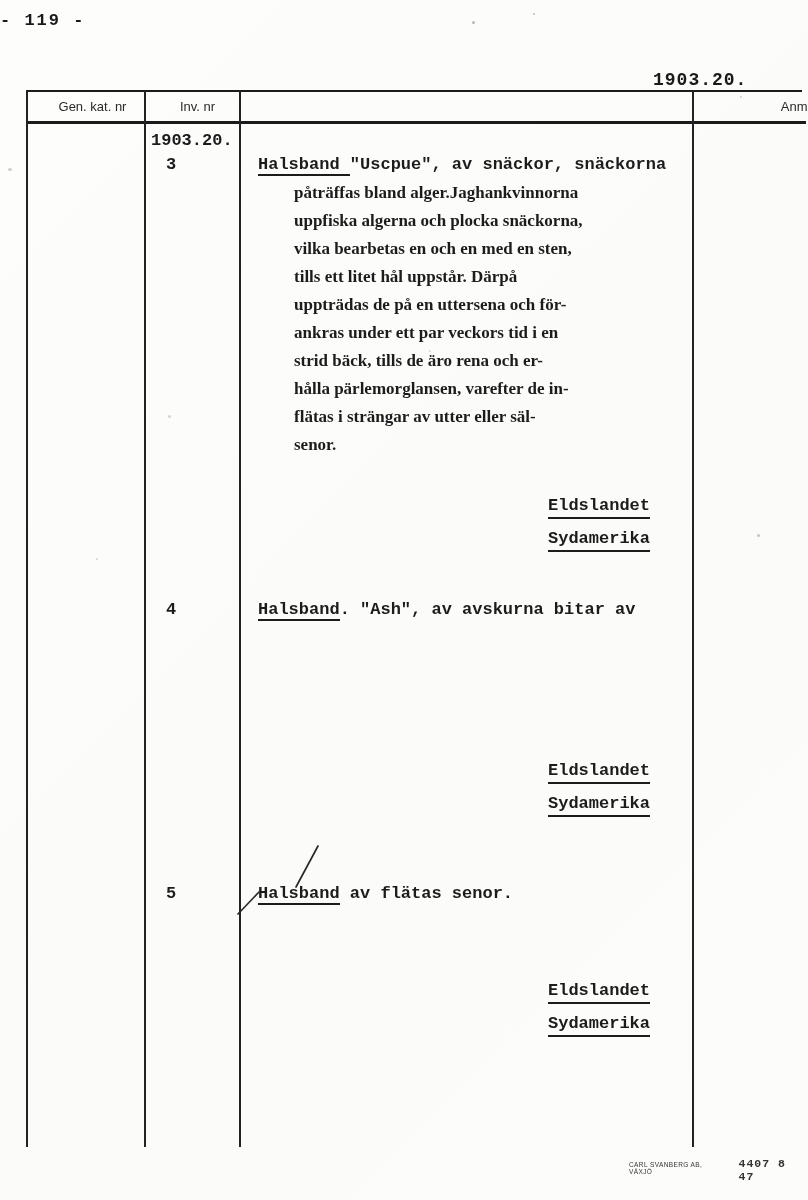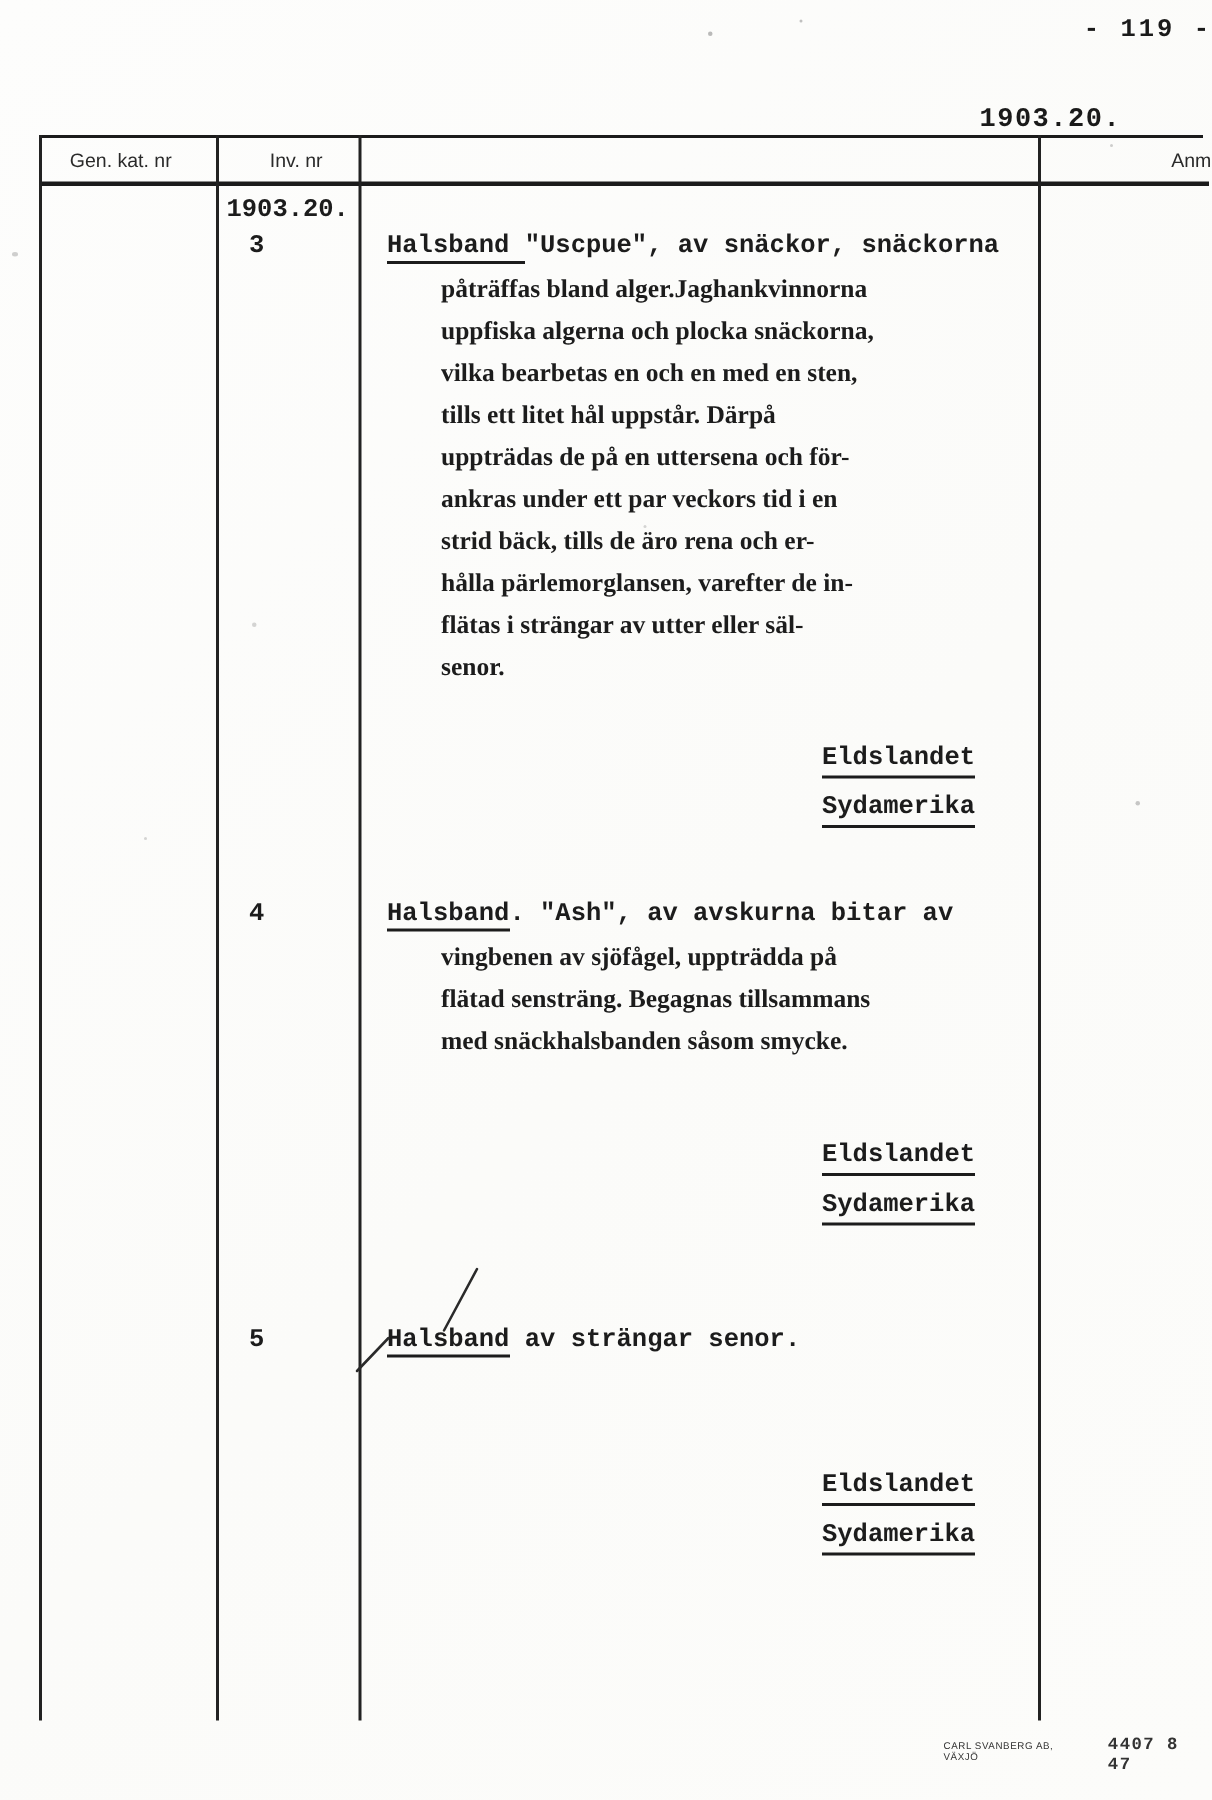--- a/index.html
+++ b/index.html
@@ -19,21 +19,21 @@
     font-family: "Liberation Mono", "DejaVu Sans Mono", monospace;
     font-size: 17px;
     font-weight: 600;
     line-height: 28px;
     color: #1c1c1c;
   }
 
   .page-number {
     position: absolute;
     left: 0; top: 11px; width: 808px;
-    text-align: right;
+    text-align: left;
     font-size: 17px; font-weight: 700;
     letter-spacing: 2px;
   }
   .section-ref {
     position: absolute;
     left: 653px; top: 70px;
     font-size: 18px; font-weight: 600;
     letter-spacing: 1px;
   }
 
@@ -95,21 +95,21 @@
   <div class="page-number">- 119 -</div>
   <div class="section-ref">1903.20.</div>
 
   <div class="hline" style="left:26px; top:90px; width:776px; height:2px;"></div>
   <div class="hline" style="left:26px; top:121px; width:780px; height:3px;"></div>
   <div class="vline" style="left:26px;  top:90px; height:1057px;"></div>
   <div class="vline" style="left:144px; top:90px; height:1057px;"></div>
   <div class="vline" style="left:239px; top:90px; height:1057px;"></div>
   <div class="vline" style="left:692px; top:90px; height:1057px;"></div>
 
-  <div class="th" style="left:30px; width:101px;">Gen. kat. nr</div>
+  <div class="th" style="left:42px; width:101px;">Gen. kat. nr</div>
   <div class="th" style="left:144px; width:107px;">Inv. nr</div>
   <div class="th" style="left:692px; width:112px;padding-left:48px;">Anm.</div>
 
   <div class="inv-group mono">1903.20.</div>
 
   <div class="entry-nr mono" style="top:151px;">3</div>
   <div class="desc mono" style="top:151px;">
     <div class="line1"><span class="ul">Halsband </span><span>"Uscpue", av snäckor, snäckorna</span></div>
     <div class="cont">påträffas bland alger.Jaghankvinnorna
 uppfiska algerna och plocka snäckorna,
@@ -123,32 +123,29 @@
 senor.</div>
   </div>
   <div class="prov mono" style="top:492px;">
     <span class="prov-line"><span class="ul">Eldslandet</span></span>
     <span class="prov-line"><span class="ul">Sydamerika</span></span>
   </div>
 
   <div class="entry-nr mono" style="top:596px;">4</div>
   <div class="desc mono" style="top:596px;">
     <div class="line1"><span class="ul">Halsband</span><span>. "Ash", av avskurna bitar av</span></div>
-    <div class="cont">vingbenen av sjöfågel, uppträdda på
-flätad sensträng. Begagnas tillsammans
-med snäckhalsbanden såsom smycke.</div>
   </div>
   <div class="prov mono" style="top:757px;">
     <span class="prov-line"><span class="ul">Eldslandet</span></span>
     <span class="prov-line"><span class="ul">Sydamerika</span></span>
   </div>
 
   <div class="entry-nr mono" style="top:880px;">5</div>
   <div class="desc mono" style="top:880px;">
-    <div class="line1"><span class="ul">Halsband</span><span> av strängar senor.</span></div>
+    <div class="line1"><span class="ul">Halsband</span><span> av flätas senor.</span></div>
   </div>
   <div class="prov mono" style="top:977px;">
     <span class="prov-line"><span class="ul">Eldslandet</span></span>
     <span class="prov-line"><span class="ul">Sydamerika</span></span>
   </div>
 
   <svg class="marks" style="left:225px; top:838px;" width="110" height="85" viewBox="0 0 110 85">
     <line x1="93" y1="8" x2="71" y2="49" stroke="#2a2a2a" stroke-width="1.7" stroke-linecap="round"></line>
     <line x1="34" y1="54" x2="13" y2="76" stroke="#2a2a2a" stroke-width="1.7" stroke-linecap="round"></line>
   </svg>

